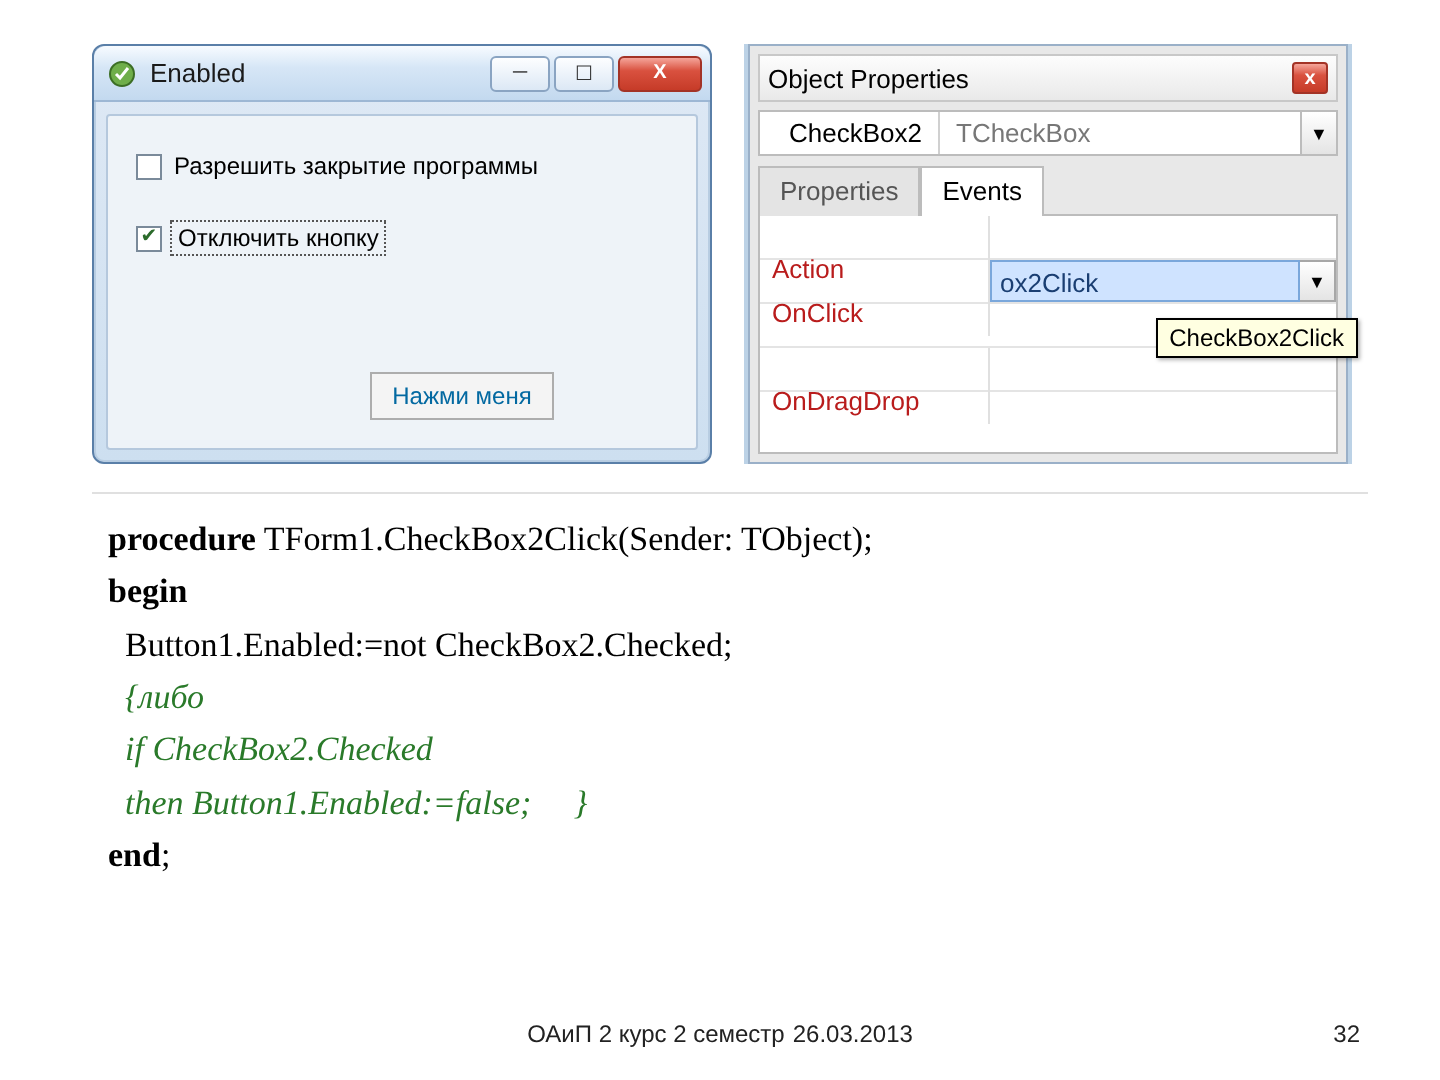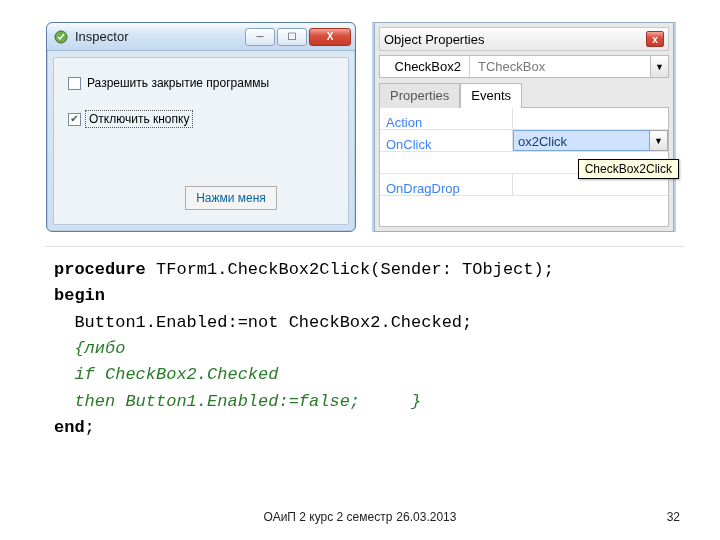--- a/index.html
+++ b/index.html
@@ -120,21 +120,21 @@
   .tab.inactive { background:#e4e4e4; color:#555;}
   .tab.active { background:#fff; z-index:2;}
   .grid {
     border:1px solid #bcbcbc; background:#fff; flex:1; overflow:hidden;
   }
   .grow {
     display:flex; height:22px; font-size:13px;
     border-bottom:1px solid #e4e4e4;
   }
   .gk {
-    width:133px; padding:7px 6px; color:#3b82f6;
+    width:115px; padding:19px 6px; color:#b91c1c;
     border-right:1px solid #e0e0e0;
   }
   .gv { flex:1; position:relative; display:flex; align-items:stretch;justify-content:center;}
   .gv .sel {
     flex:1; background:#cfe3ff; color:#1a3e72;
     padding:3px 4px; white-space:nowrap; overflow:hidden;
     border:1px solid #7aa7db;
   }
   .gv .dd2 {
     width:18px; background:linear-gradient(#fff,#e4e4e4);
@@ -146,21 +146,21 @@
     background:#ffffe1; border:1px solid #000; padding:2px 6px;
     font-size:12px;
     box-shadow:1px 1px 2px rgba(0,0,0,.3);
   }
   
   .code-area {
     position:absolute; left:46px; top:246px; right:36px;
     background:#fff;
     border-top:1px solid #e0e0e0;
     padding:10px 8px 8px 8px;
-    font-family:Liberation Mono, monospace;
+    font-family:Liberation Serif, serif;
     font-size:17px; line-height:1.55;
     color:#000;
   }
   .code-kw { font-weight:bold; }
   .code-cmt { color:#2a7a2a; font-style:italic; }
   .code-line { white-space:pre; }
   
   .footer {
     position:absolute; bottom:16px; left:0; right:0;
     display:flex; justify-content:center; align-items:center; gap:4px;
@@ -174,21 +174,21 @@
 <div class="top-area">
 
   <div class="app-window">
     <div class="titlebar">
       <span class="app-icon">
         <svg viewBox="0 0 16 16">
             <circle cx="8" cy="8" r="6" fill="#6fae4a" stroke="#3c6e25"></circle>
             <path d="M5 8l2 2 4-5" stroke="#fff" stroke-width="1.5" fill="none"></path>
           </svg>
       </span>
-      <span class="title-text">Inspector</span>
+      <span class="title-text">Enabled</span>
       <div class="win-btns">
         <div class="win-btn">─</div>
         <div class="win-btn">☐</div>
         <div class="win-btn close">X</div>
       </div>
     </div>
     <div class="client">
       <div class="cb-row">
         <span class="cb"></span>
         <span>Разрешить закрытие программы</span>

